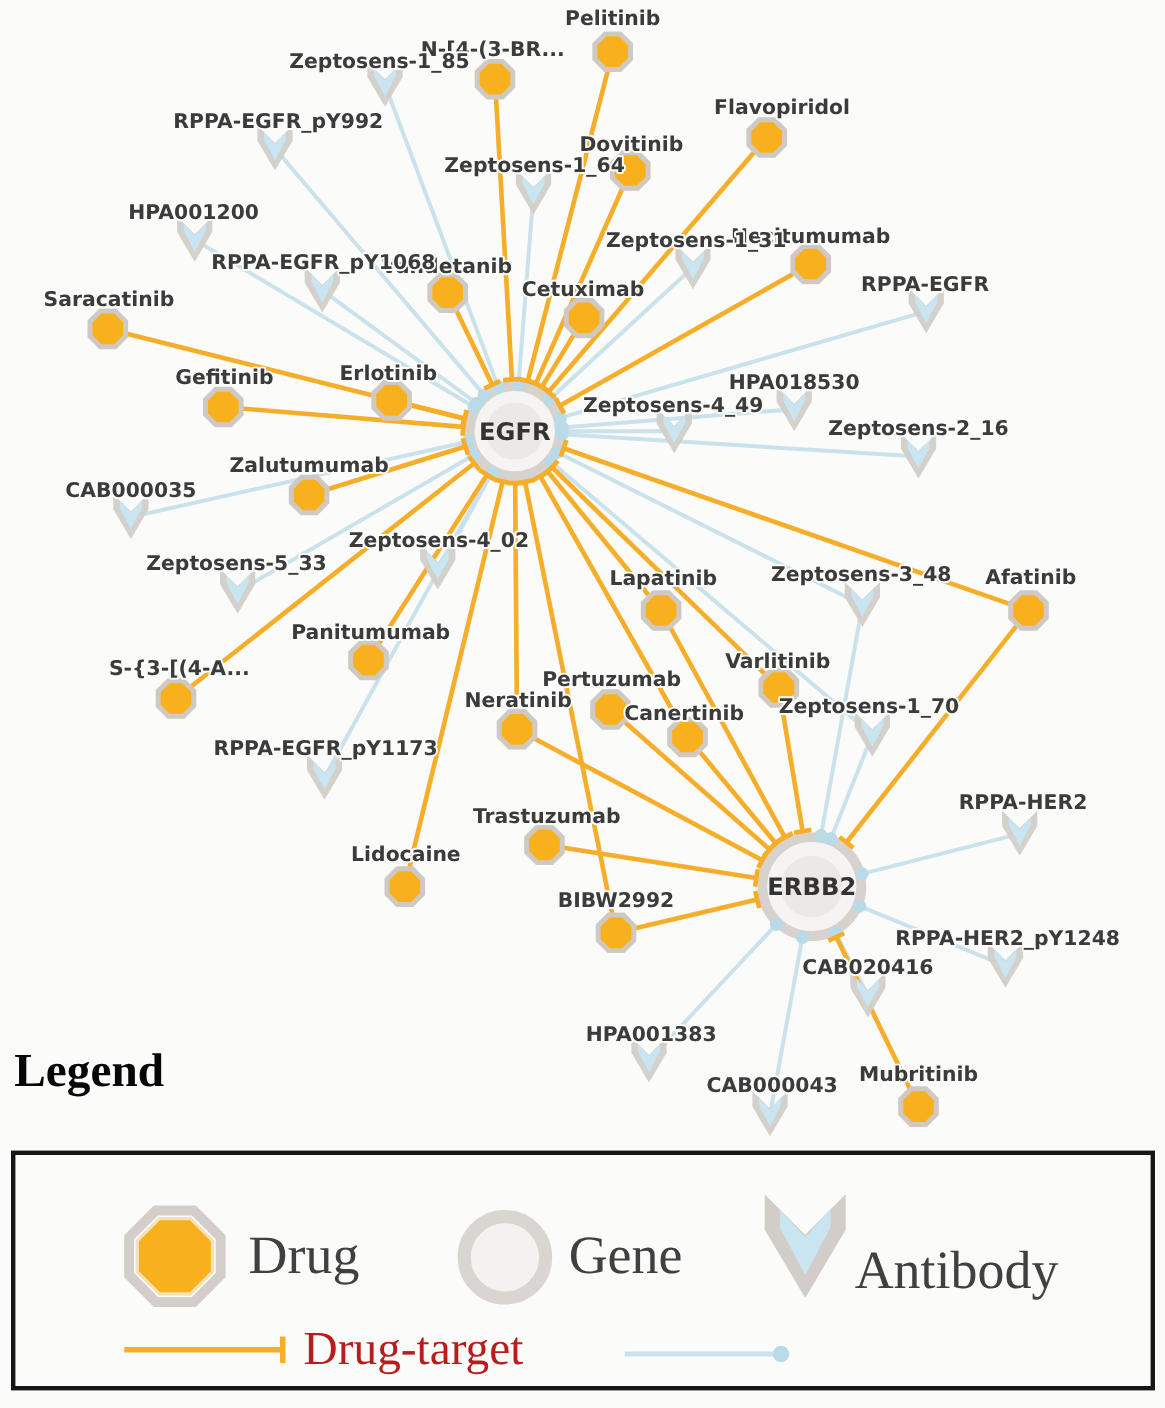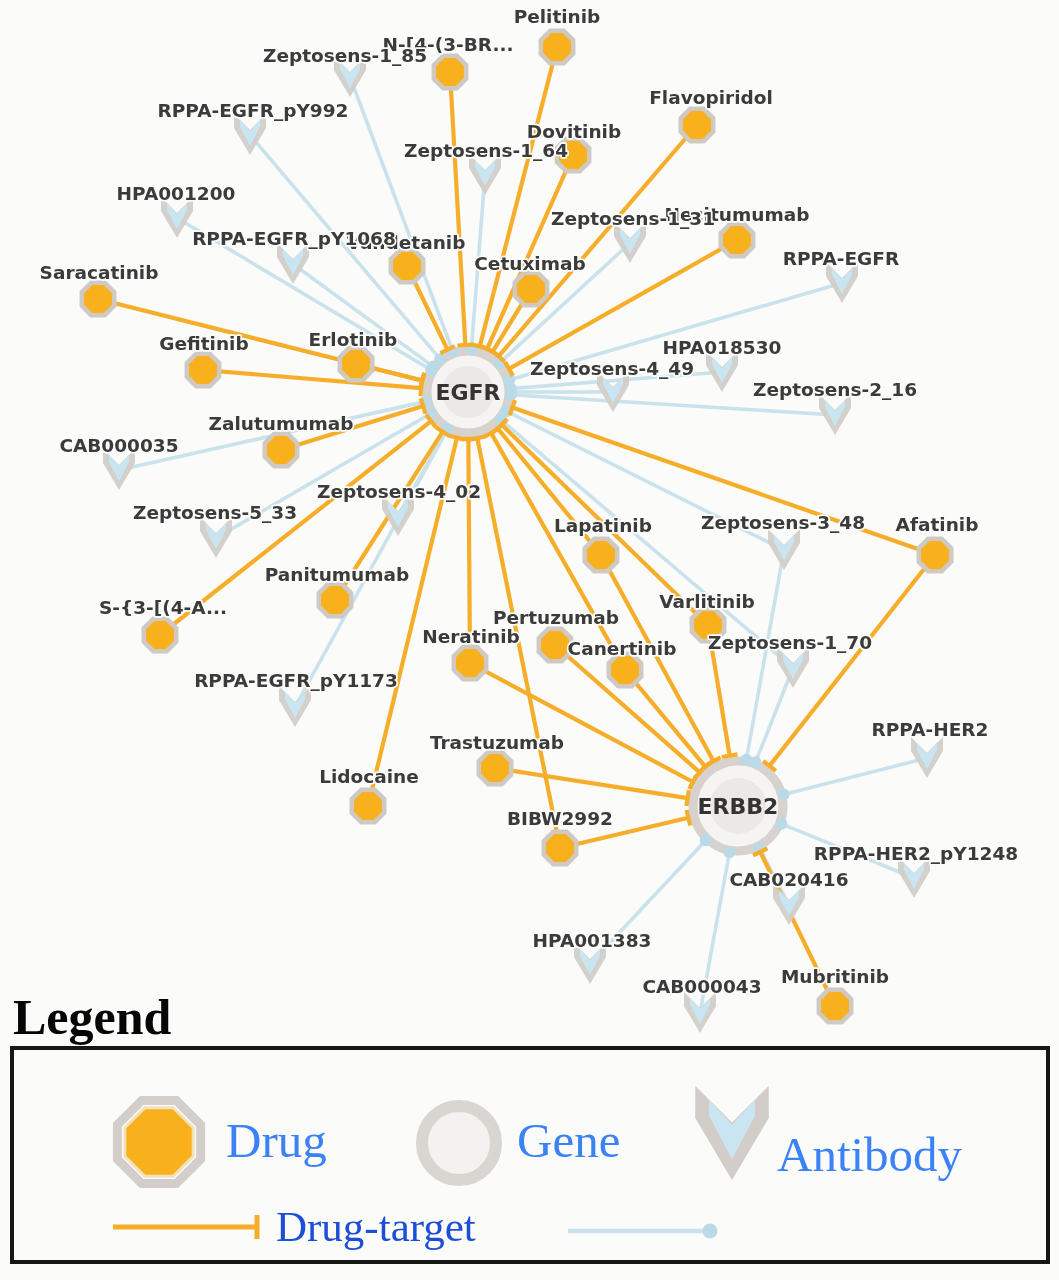--- a/index.html
+++ b/index.html
@@ -3,27 +3,27 @@
 <meta charset="utf-8">
 <style>
   html,body{margin:0;padding:0;background:#ffffff;}
   #stage{position:relative;width:1059px;height:1280px;background:#FBFBFA;overflow:hidden;
          font-family:"DejaVu Sans",sans-serif;}
   #graph{position:absolute;left:0;top:0;}
   #graph text.node-label{font-family:"DejaVu Sans",sans-serif;font-weight:bold;font-size:18.5px;
          text-anchor:middle;paint-order:stroke;stroke:#FBFBFA;stroke-width:3.5px;stroke-linejoin:round;}
   #graph text.gene-label{font-family:"DejaVu Sans",sans-serif;font-weight:bold;font-size:22px;
          text-anchor:middle;}
-  .legend-title{position:absolute;left:13px;top:988px;font-family:"Liberation Serif",serif;
-         font-weight:bold;font-size:50px;color:#060606;}
+  .legend-title{position:absolute;left:13px;top:949px;font-family:"Liberation Serif",serif;
+         font-weight:bold;font-size:43px;color:#060606;}
   .legend-box{position:absolute;left:10px;top:1046px;width:1032px;height:210px;
          border:4px solid #161616;background:#FBFBFA;}
   .lg-item{position:absolute;display:block;}
-  .lg-label{font-family:"Liberation Serif",serif;font-size:49px;color:#3b82f6;line-height:1;}
-  .lg-label-sm{font-family:"Liberation Serif",serif;font-size:43px;color:#1d4ed8;line-height:1;}
+  .lg-label{font-family:"Liberation Serif",serif;font-size:49px;color:#404040;line-height:1;}
+  .lg-label-sm{font-family:"Liberation Serif",serif;font-size:43px;color:#b91c1c;line-height:1;}
 </style>
 </head>
 <body>
 
 <div id="stage">
   <svg id="graph" width="1059" height="1280">
       <g>
         <line x1="350" y1="77" x2="452.9157020252358" y2="351.7325943894007" stroke="#C9E2EB" stroke-width="3.6"></line>
         <line x1="250" y1="135" x2="440.1844661005905" y2="359.2082926048246" stroke="#C9E2EB" stroke-width="3.6"></line>
         <line x1="177" y1="218" x2="431.0942756417184" y2="369.9326596620584" stroke="#C9E2EB" stroke-width="3.6"></line>

